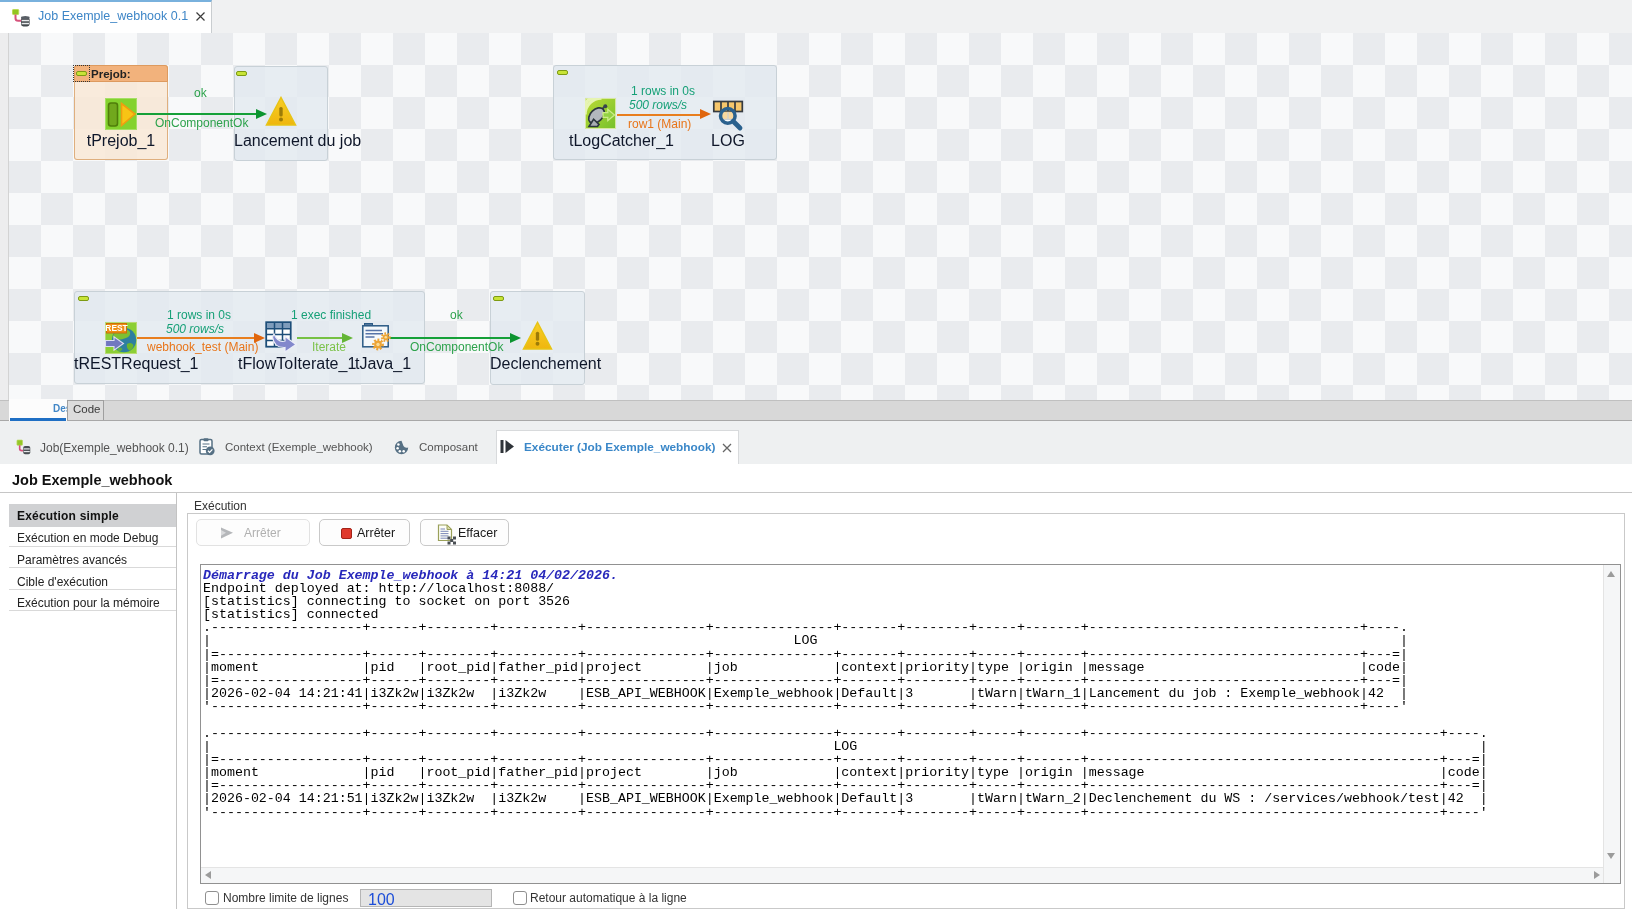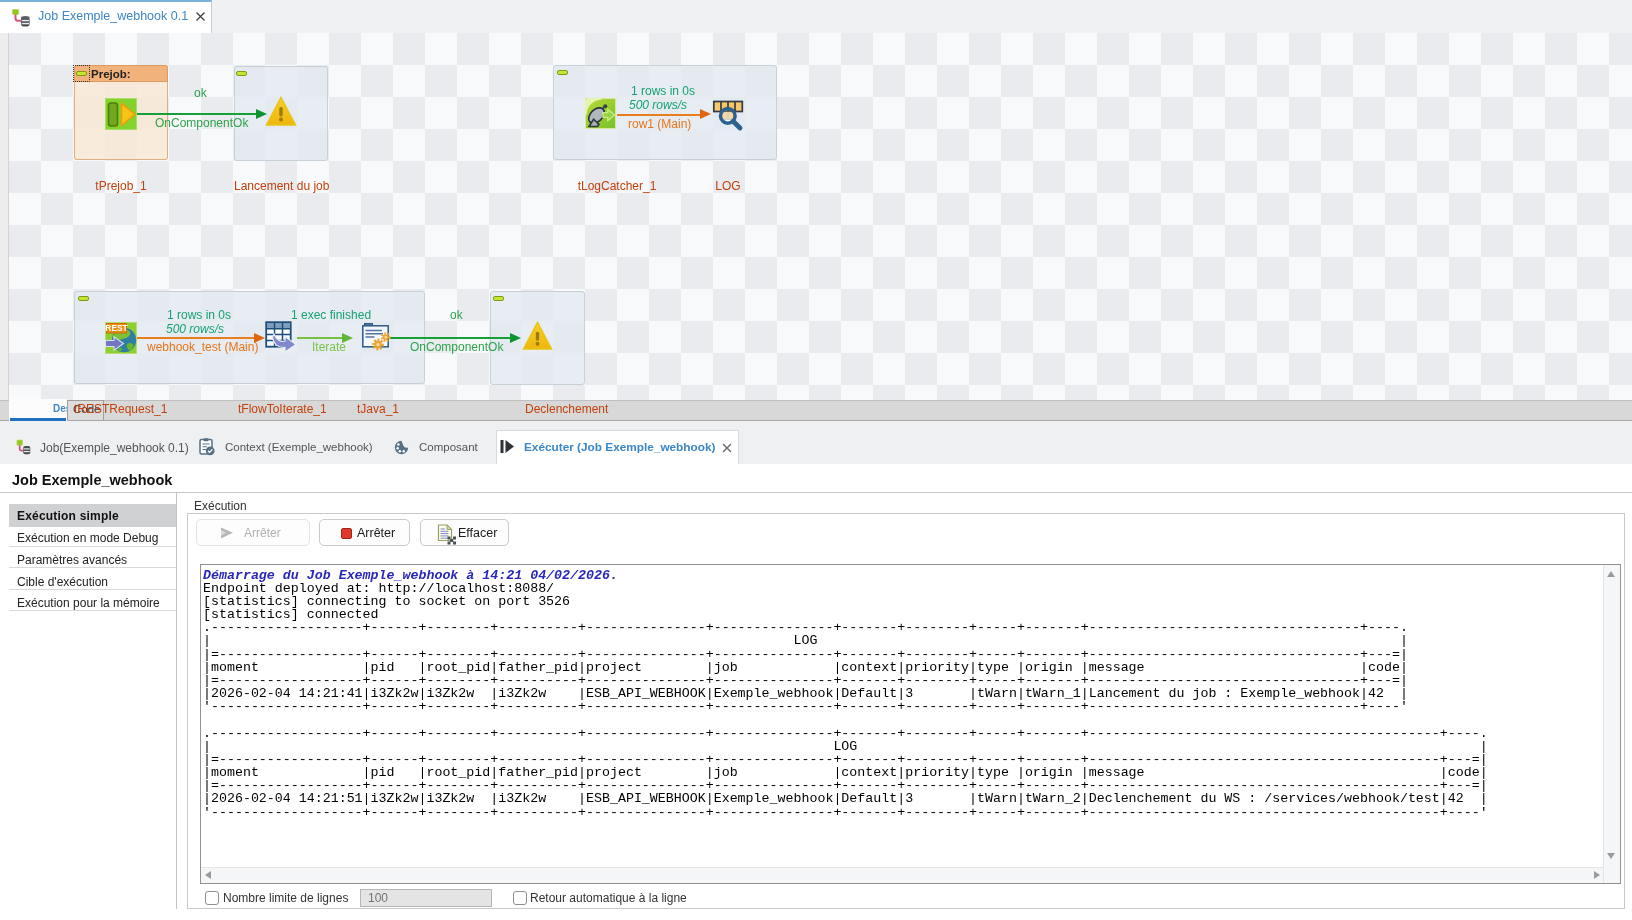--- a/index.html
+++ b/index.html
@@ -1,21 +1,21 @@
 <!DOCTYPE html>
 <html><head>
 <meta charset="utf-8">
 <style>
   * { margin:0; padding:0; box-sizing:border-box; }
   svg.abs { z-index:6; }
   html,body { width:1632px; height:920px; overflow:hidden; background:#fff;
     font-family:"Liberation Sans", sans-serif; }
   .abs { position:absolute; }
   #stage { position:relative; width:1632px; height:920px; }
-  .lbl { position:absolute; font-size:12px; color:#c2410c; white-space:nowrap; z-index:6; text-align:center;margin-top:47px; }
+  .lbl { position:absolute; font-size:16px; color:#0f172a; white-space:nowrap; z-index:6; text-align:center; }
   .linklbl { position:absolute; font-size:12px; white-space:nowrap; z-index:6; }
   .hline { position:absolute; height:0; border-top:2px solid; z-index:5; }
   .ahead { position:absolute; width:0; height:0; border-style:solid; z-index:5; }
   .grp { position:absolute; border-radius:3px; z-index:0; }
   .minus { position:absolute; z-index:6; width:11px; height:5px; border-radius:2px;
     background:#c8e437; border:1px solid #7d9b13; }
 </style>
 </head>
 <body>
 <div id="stage">
@@ -174,21 +174,21 @@
 <div class="linklbl" style="left:410px;top:340px;color:#2da24c;">OnComponentOk</div>
 
 <div class="grp" style="left:490px;top:291px;width:95px;height:94px;
   background:rgba(226,234,240,0.80);border:1px solid #c8d1d7;"></div>
 <div class="minus" style="left:493px;top:296px;"></div>
 <svg class="abs" style="left:522px;top:321px" width="31" height="30" viewBox="0 0 32 31">
   <path d="M16 1.5 L30.5 29 H1.5 Z" fill="url(#warng)" stroke="#e7c416" stroke-width="1.5"></path>
   <rect x="14.3" y="11" width="3.4" height="9.5" rx="1.6" fill="#9c7b08"></rect>
   <circle cx="16" cy="23.5" r="2" fill="#9c7b08"></circle>
 </svg>
-<div class="lbl" style="left:490px;top:355px;width:89px;text-align:center;padding-left:35px;">Declenchement</div>
+<div class="lbl" style="left:490px;top:355px;width:89px;text-align:center;">Declenchement</div>
 
 <div class="abs" style="left:0;top:400px;width:1632px;height:21px;background:#d8d8d8;
   border-top:1px solid #c0c0c0;border-bottom:1px solid #a8a8a8;"></div>
 <div class="abs" style="left:9px;top:399px;width:58px;height:22px;background:#fcfcfc;"></div>
 <div class="abs" style="left:13px;top:403px;font-size:10px;font-weight:bold;color:#4287c7;padding-left:40px;">Designer</div>
 <div class="abs" style="left:10px;top:417.5px;width:56px;height:3px;background:#1f6fc4;"></div>
 <div class="abs" style="left:67px;top:400px;width:37px;height:20px;background:#dcdcdc;
   border:1px solid #9f9f9f;border-bottom:none;"></div>
 <div class="abs" style="left:73px;top:403px;font-size:11.5px;color:#3a3a3a;">Code</div>
 
@@ -302,17 +302,17 @@
 |                                                                              LOG                                                                              |
 |=------------------+------+--------+----------+---------------+---------------+-------+--------+-----+-------+--------------------------------------------+---=|
 |moment             |pid   |root_pid|father_pid|project        |job            |context|priority|type |origin |message                                     |code|
 |=------------------+------+--------+----------+---------------+---------------+-------+--------+-----+-------+--------------------------------------------+---=|
 |2026-02-04 14:21:51|i3Zk2w|i3Zk2w  |i3Zk2w    |ESB_API_WEBHOOK|Exemple_webhook|Default|3       |tWarn|tWarn_2|Declenchement du WS : /services/webhook/test|42  |
 '-------------------+------+--------+----------+---------------+---------------+-------+--------+-----+-------+--------------------------------------------+----'</pre>
 
 <div class="abs" style="left:205px;top:891px;width:14px;height:14px;background:#fff;border:1px solid #8f8f8f;border-radius:3px;"></div>
 <div class="abs" style="left:223px;top:891px;font-size:12px;color:#333;">Nombre limite de lignes</div>
 <div class="abs" style="left:360px;top:889px;width:132px;height:18px;background:#e4e4e4;border:1px solid #b5b5b5;"></div>
-<div class="abs" style="left:368px;top:891px;font-size:12px;color:#737373;">100</div>
+<div class="abs" style="left:368px;top:891px;font-size:16px;color:#1d4ed8;">100</div>
 <div class="abs" style="left:513px;top:891px;width:14px;height:14px;background:#fff;border:1px solid #8f8f8f;border-radius:3px;"></div>
 <div class="abs" style="left:530px;top:891px;font-size:12px;color:#333;">Retour automatique à la ligne</div>
 
 </div>
 
 </body></html>

